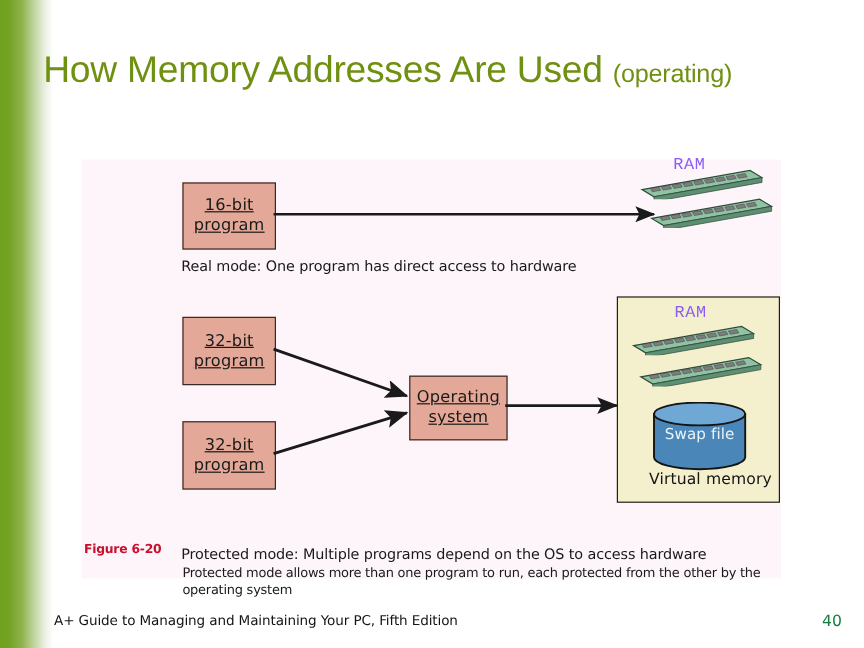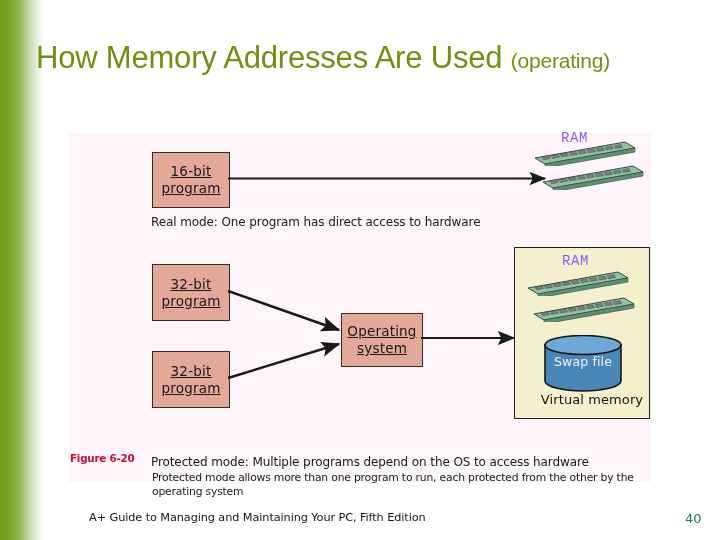--- a/index.html
+++ b/index.html
@@ -174,21 +174,20 @@
     left: 0; bottom: 0;
     width: 720px; height: 46px;
   }
   #footer-text {
     position: absolute;
     left: 45px; top: 511px;
     color: #141414;
     font-family: "DejaVu Sans", sans-serif;
     font-size: 11.3px;
     letter-spacing: -0.1px;
-    margin-left: 44px;
   }
   #page-number {
     position: absolute;
     left: 685px; top: 511px;
     color: #15803d;
     font-family: "DejaVu Sans", sans-serif;
     font-size: 13px;
   }
 </style>
 </head>

